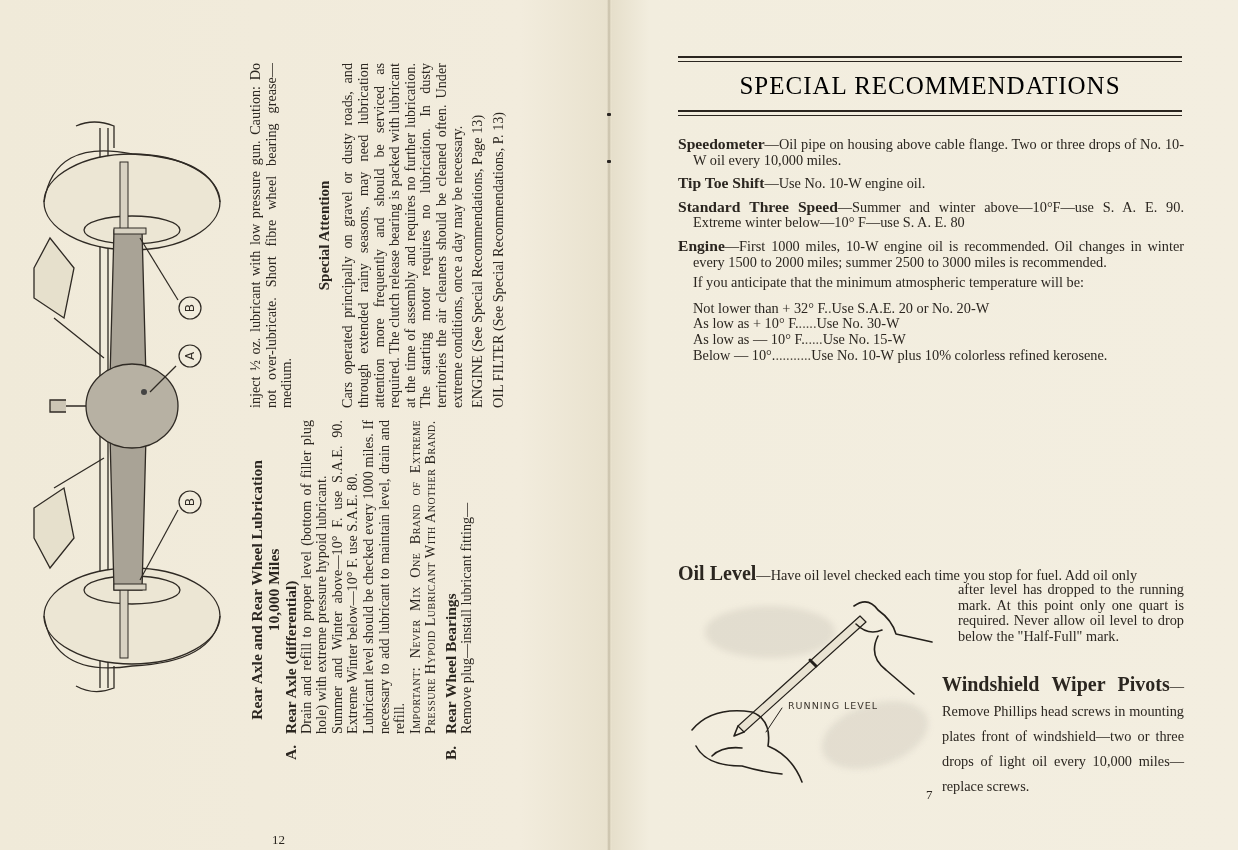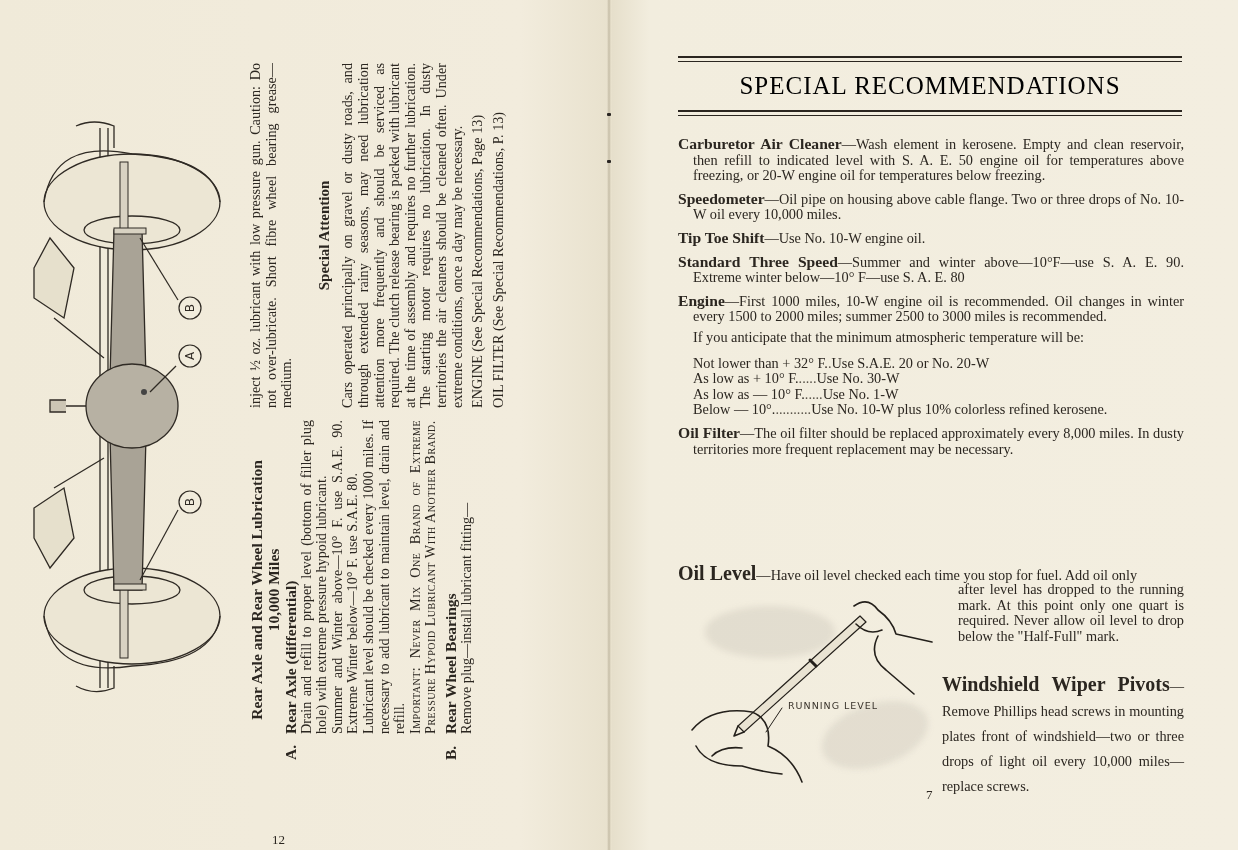--- a/index.html
+++ b/index.html
@@ -165,23 +165,20 @@
       <div class="rule-thin"></div>
   </div>
   <h1 class="title" style="margin:0">SPECIAL RECOMMENDATIONS</h1>
   <div class="header-rules" style="top:110px">
     <div class="rule-thick"></div>
       <div class="rule-thin"></div>
   </div>
 
   <div class="rec-list">
     <div class="rec">
-      <span class="term">Carburetor Air Cleaner</span><span>—Wash element in kerosene. Empty and clean reservoir, then refill to indicated level with S. A. E. 50 engine oil for temperatures above freezing, or 20-W engine oil for temperatures below freezing.</span>
-    </div>
-    <div class="rec">
       <span class="term">Speedometer</span><span>—Oil pipe on housing above cable flange. Two or three drops of No. 10-W oil every 10,000 miles.</span>
     </div>
     <div class="rec">
       <span class="term">Tip Toe Shift</span><span>—Use No. 10-W engine oil.</span>
     </div>
     <div class="rec">
       <span class="term">Standard Three Speed</span><span>—Summer and winter above—10°F—use S. A. E. 90. Extreme winter below—10° F—use S. A. E. 80</span>
     </div>
     <div class="rec">
       <span class="term">Engine</span><span>—First 1000 miles, 10-W engine oil is recommended. Oil changes in winter every 1500 to 2000 miles; summer 2500 to 3000 miles is recommended.</span>
@@ -194,30 +191,27 @@
           <span class="use">Use S.A.E. 20 or No. 20-W</span>
       </div>
       <div class="row">
         <span class="cond">As low as + 10° F.</span>
           <span class="dots">.....</span>
           <span class="use">Use No. 30-W</span>
       </div>
       <div class="row">
         <span class="cond">As low as — 10° F.</span>
           <span class="dots">.....</span>
-          <span class="use">Use No. 1-W</span>
+          <span class="use">Use No. 15-W</span>
       </div>
       <div class="row">
         <span class="cond">Below — 10°.</span>
           <span class="dots">..........</span>
           <span class="use">Use No. 10-W plus 10% colorless refined kerosene.</span>
       </div>
-    </div>
-    <div class="rec">
-      <span class="term">Oil Filter</span><span>—The oil filter should be replaced approximately every 8,000 miles. In dusty territories more frequent replacement may be necessary.</span>
     </div>
   </div>
 
   <div class="oil-level-first">
     <span class="term">Oil Level</span><span>—Have oil level checked each time you stop for fuel. Add oil only</span>
   </div>
   <div class="oil-level-rest">after level has dropped to the running mark. At this point only one quart is required. Never allow oil level to drop below the "Half-Full" mark.</div>
 
   <div class="smudge" style="left:705px;top:606px;width:130px;height:52px"></div>
   <div class="smudge" style="left:820px;top:704px;width:110px;height:62px;transform:rotate(-18deg)"></div>

